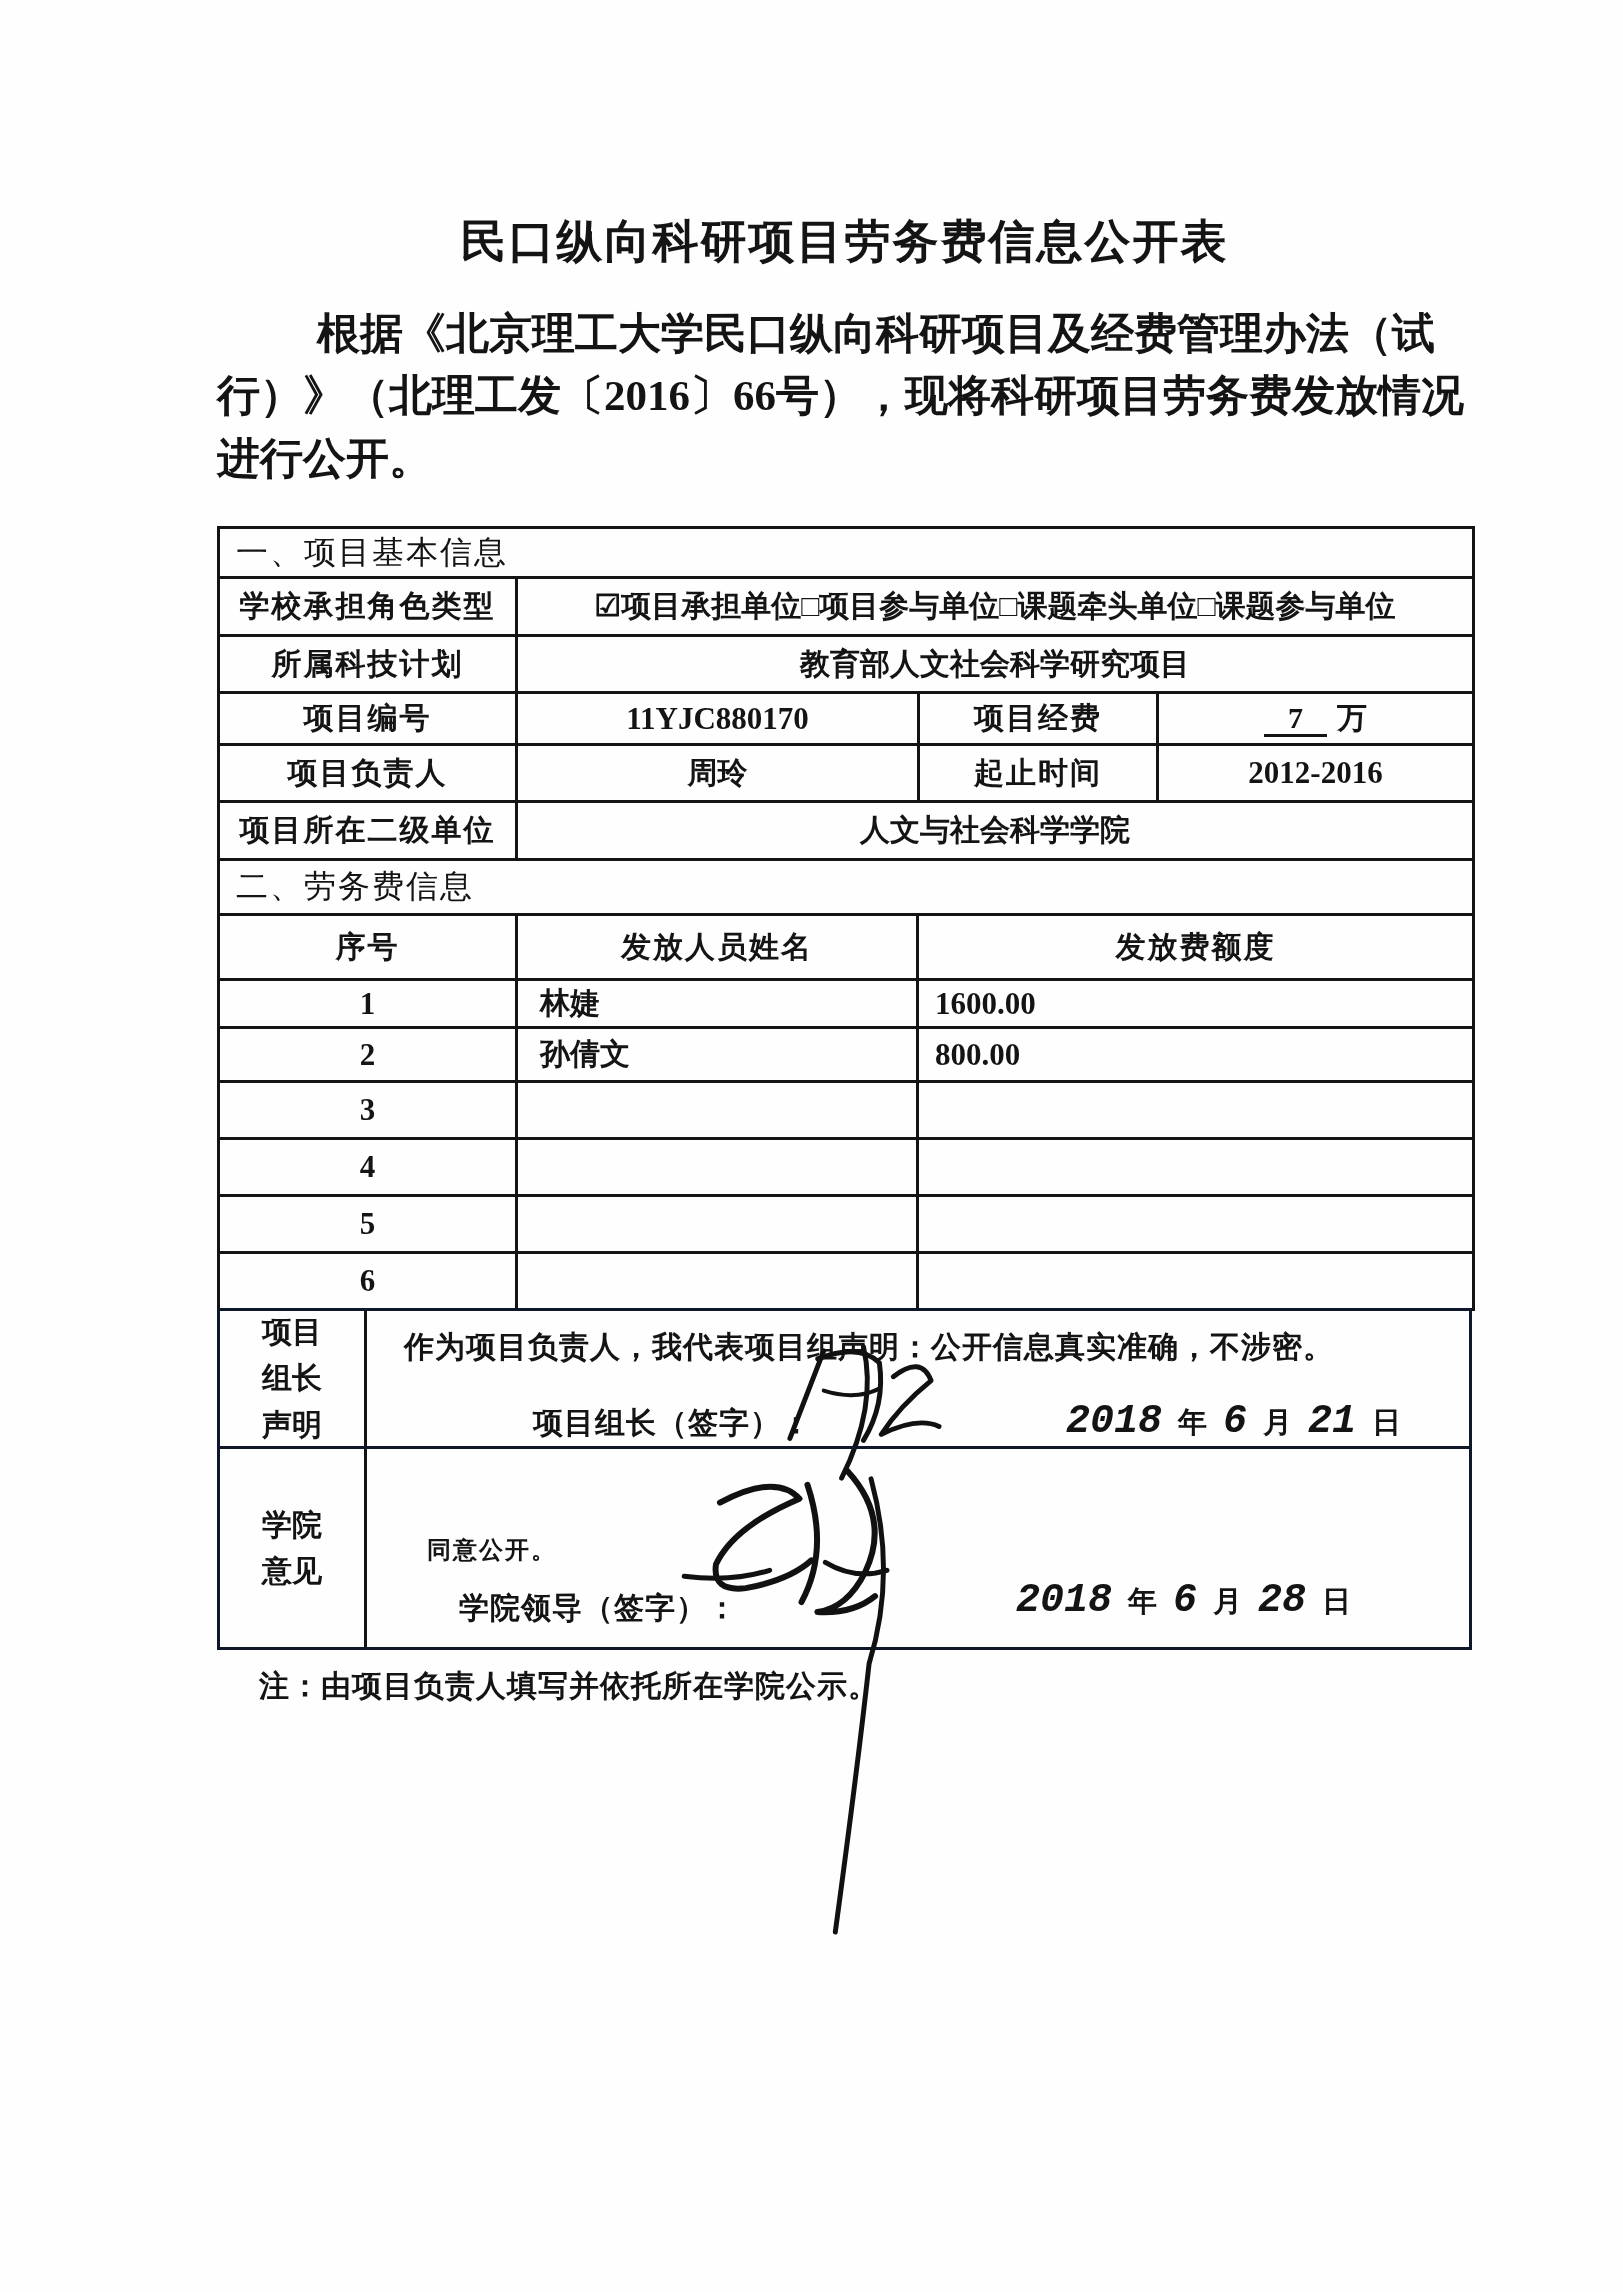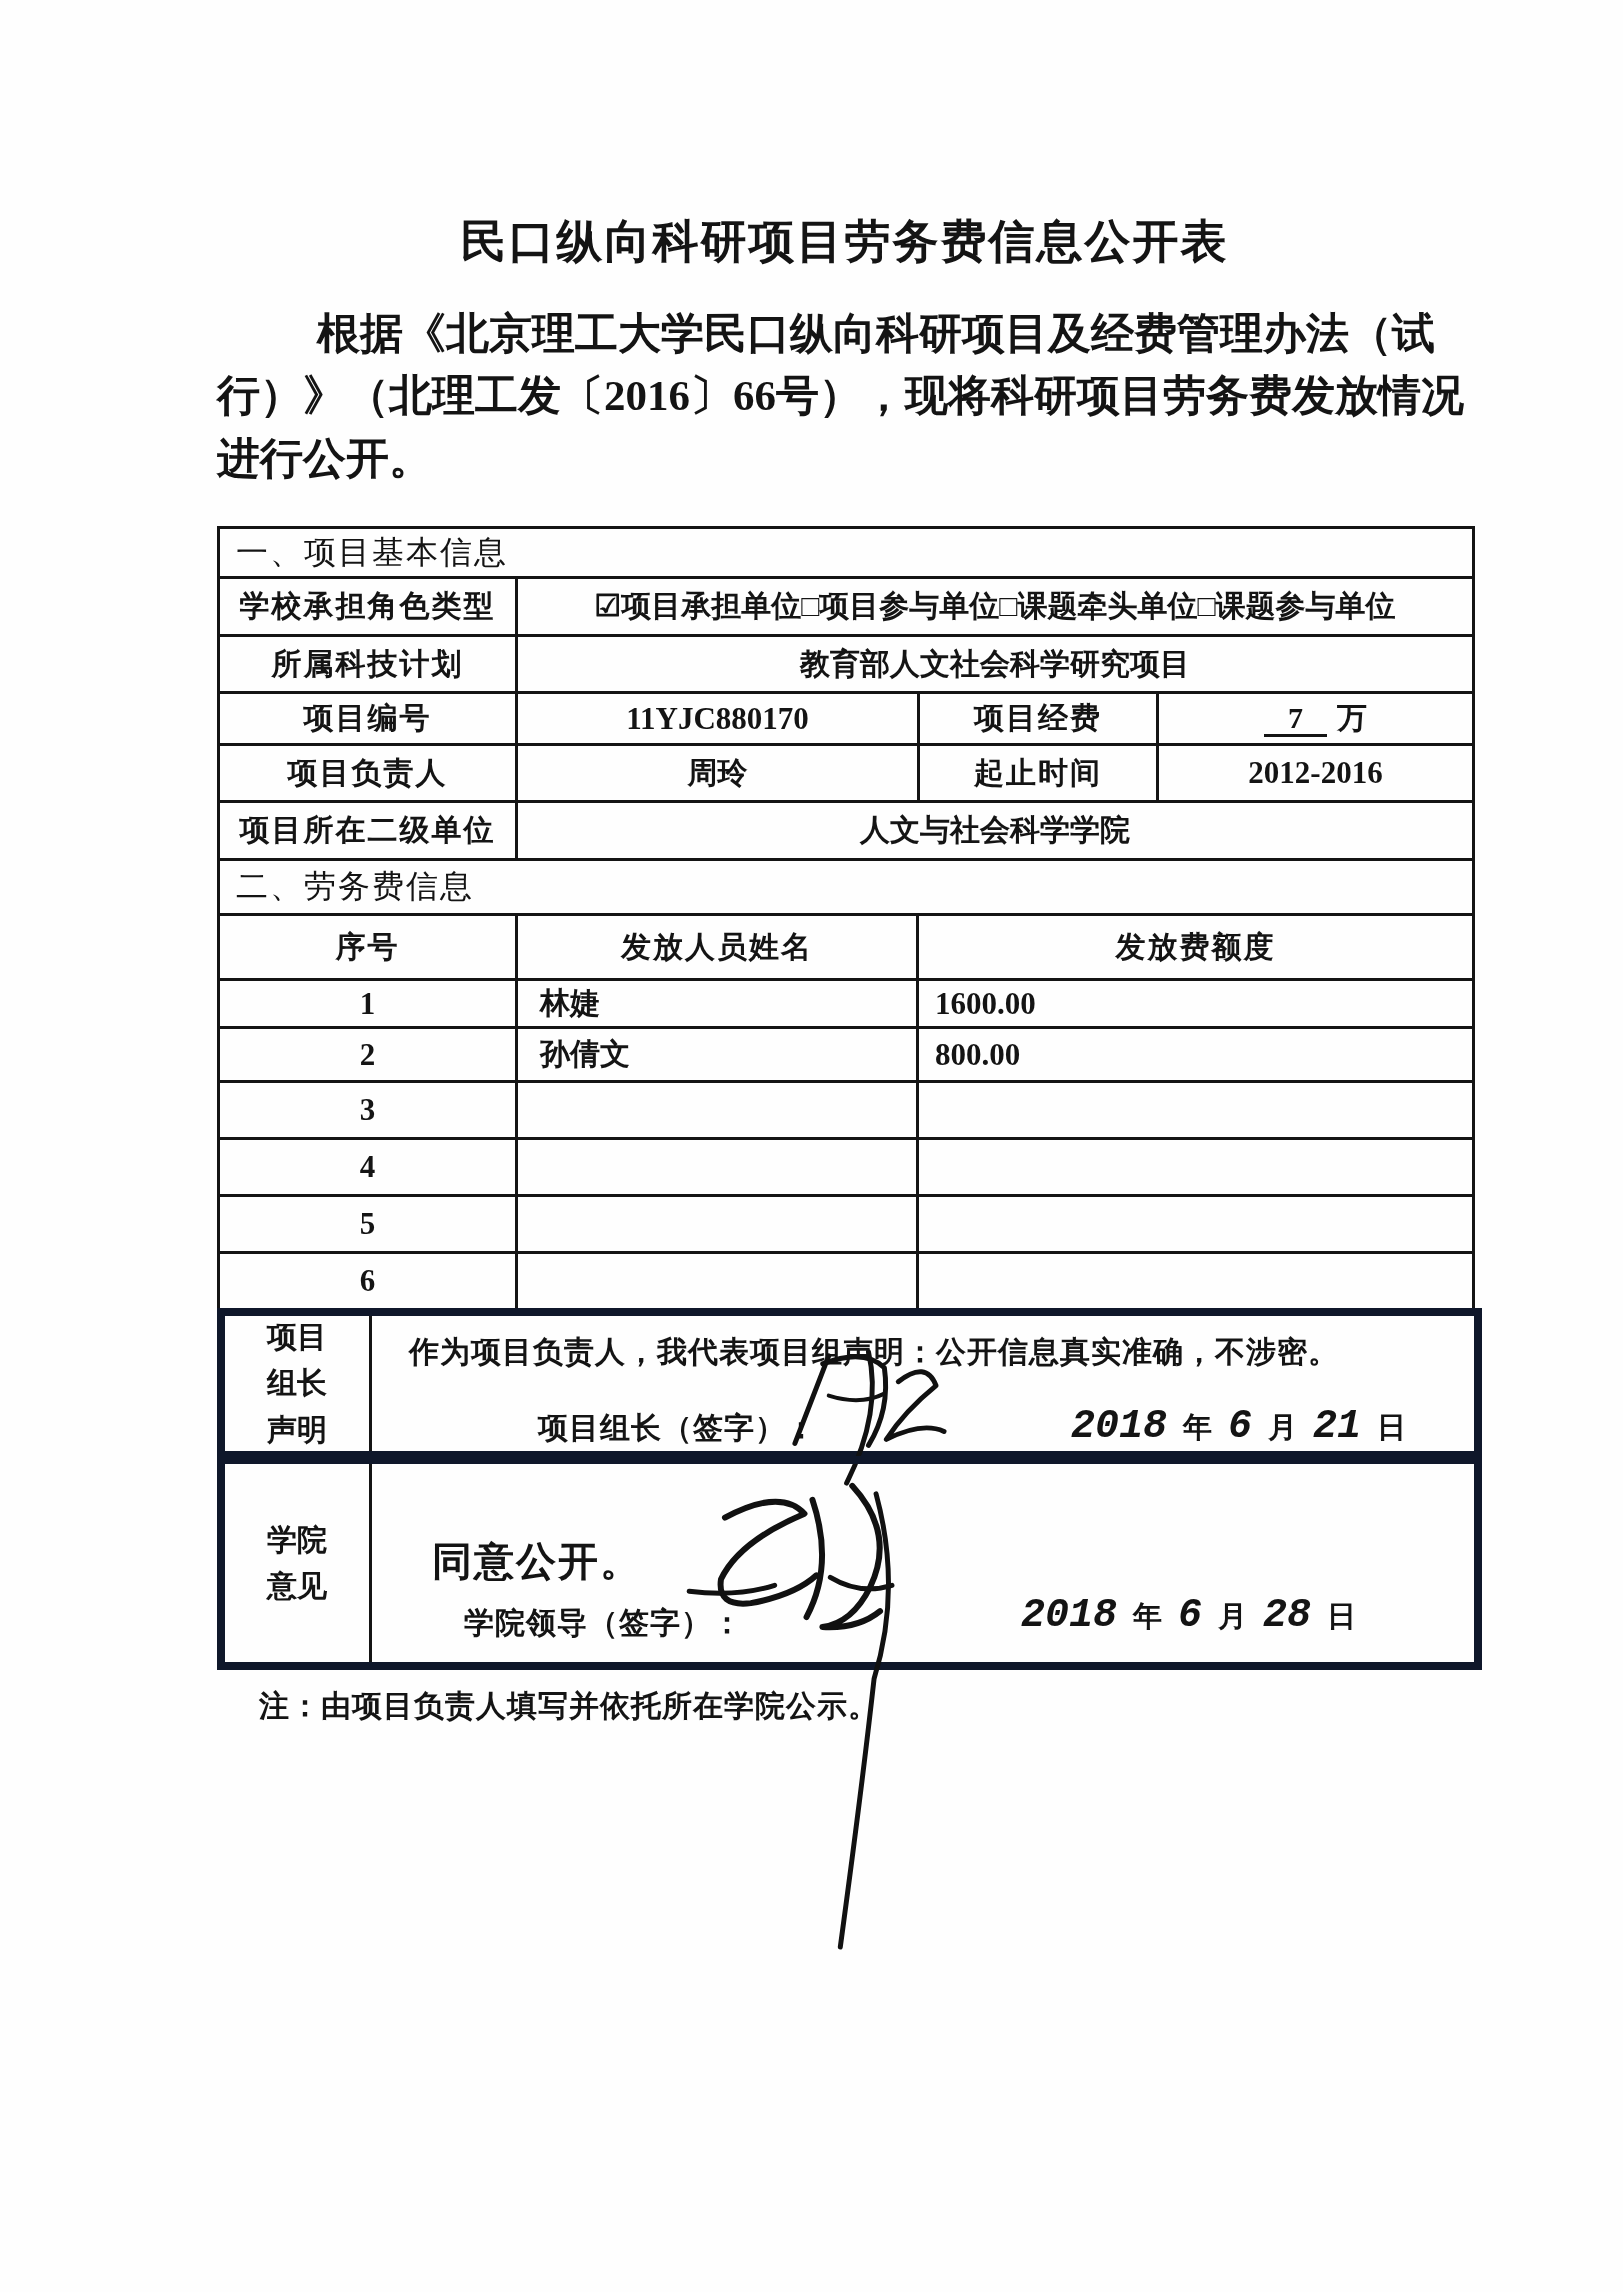--- a/index.html
+++ b/index.html
@@ -41,43 +41,43 @@
   .val-l{text-align:left;font-size:30px;padding-left:22px;}
   .mono-num{font-family:"Liberation Serif",serif;font-size:31px;}
   .role-line{font-size:30px;letter-spacing:0;}
   .budget-val{border-bottom:3px solid #141414;padding:0 24px;font-family:"Liberation Serif",serif;}
   .budget-unit{margin-left:10px;}
   .amount{font-family:"Liberation Serif",serif;font-size:31px;text-align:left;padding-left:16px;margin-top:27px;}
   .seq{font-family:"Liberation Serif",serif;font-size:31px;text-align:center;}
 
   .sign-row{
     position:relative;width:1249px;
-    border:8px solid #0f172a;margin-top:-3px;
+    border:3px solid #0f172a;margin-top:-3px;
     background:transparent;
   }
   .sign-row .side-lbl{
     position:absolute;left:0;top:0;bottom:0;width:144px;
     border-right:3px solid #141414;
     display:flex;align-items:center;justify-content:center;
   }
   .side-lbl span{
     display:block;width:72px;
     font-size:30px;font-weight:bold;line-height:1.55;
     text-align:center;word-break:break-all;
   }
   .statement{
     position:absolute;left:184px;top:16px;
     font-size:30px;font-weight:bold;letter-spacing:1px;
   }
   .sign-line-label{
     position:absolute;font-size:30px;font-weight:bold;letter-spacing:1px;
   }
   .opinion{
-    position:absolute;left:207px;top:70px;
-    font-size:40px;font-weight:bold;letter-spacing:2px;
+    position:absolute;left:207px;top:85px;
+    font-size:24px;font-weight:bold;letter-spacing:2px;
   }
   .date-block{position:absolute;font-weight:bold;white-space:nowrap;}
   .dnum{font-style:italic;font-size:40px;font-family:Liberation Mono, monospace;margin-top:20px;}
   .dcjk{font-size:29px;margin:0 16px;}
   .sig-svg{position:absolute;}
   .sig-svg path{fill:none;stroke:#111;stroke-linecap:round;stroke-linejoin:round;}
 
   .note{
     margin:16px 0 0 42px;
     font-size:30px;font-weight:bold;letter-spacing:1px;

